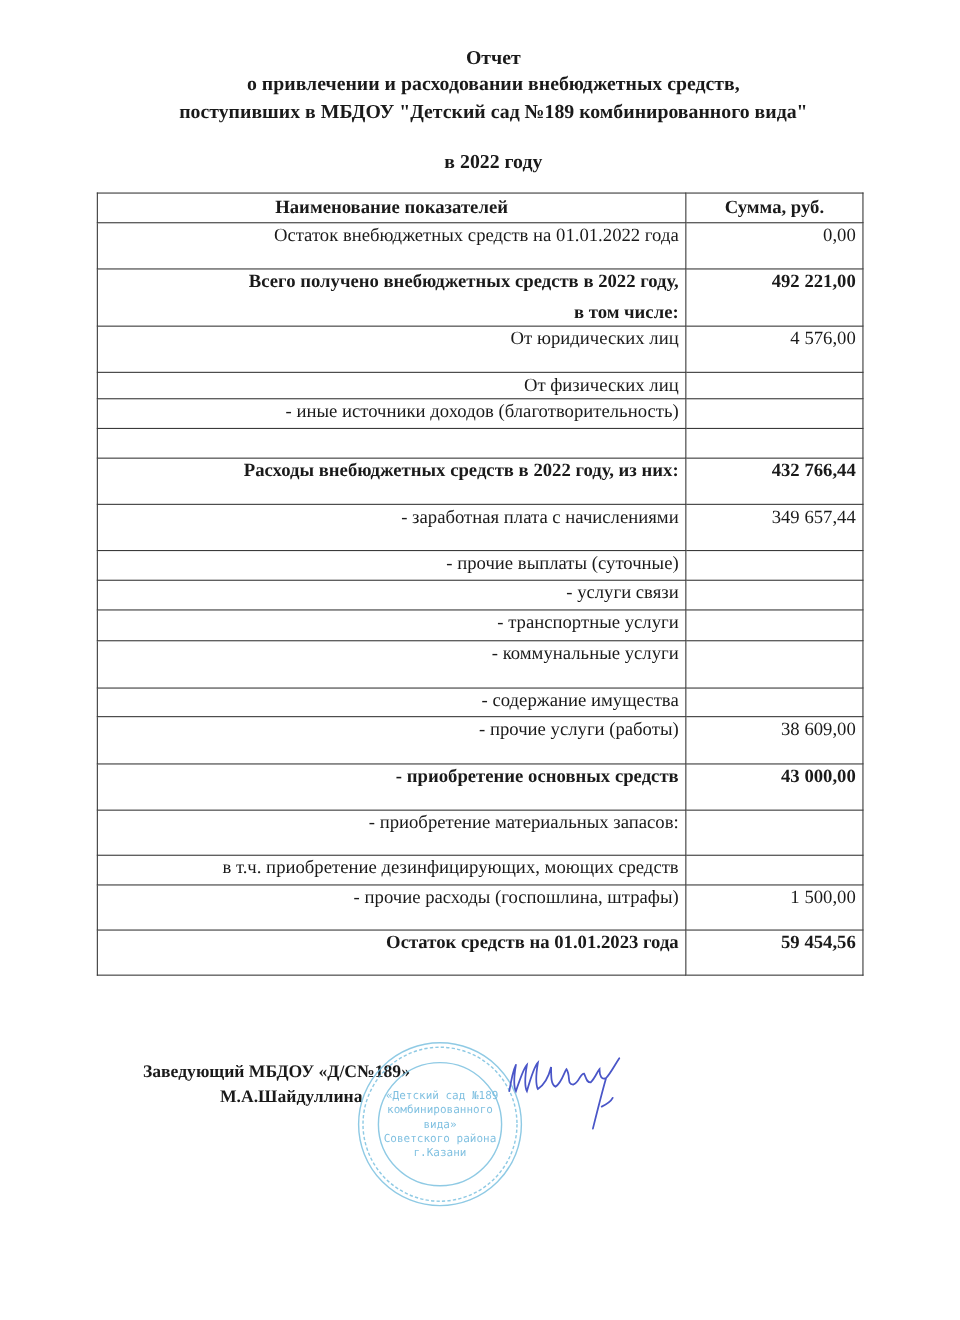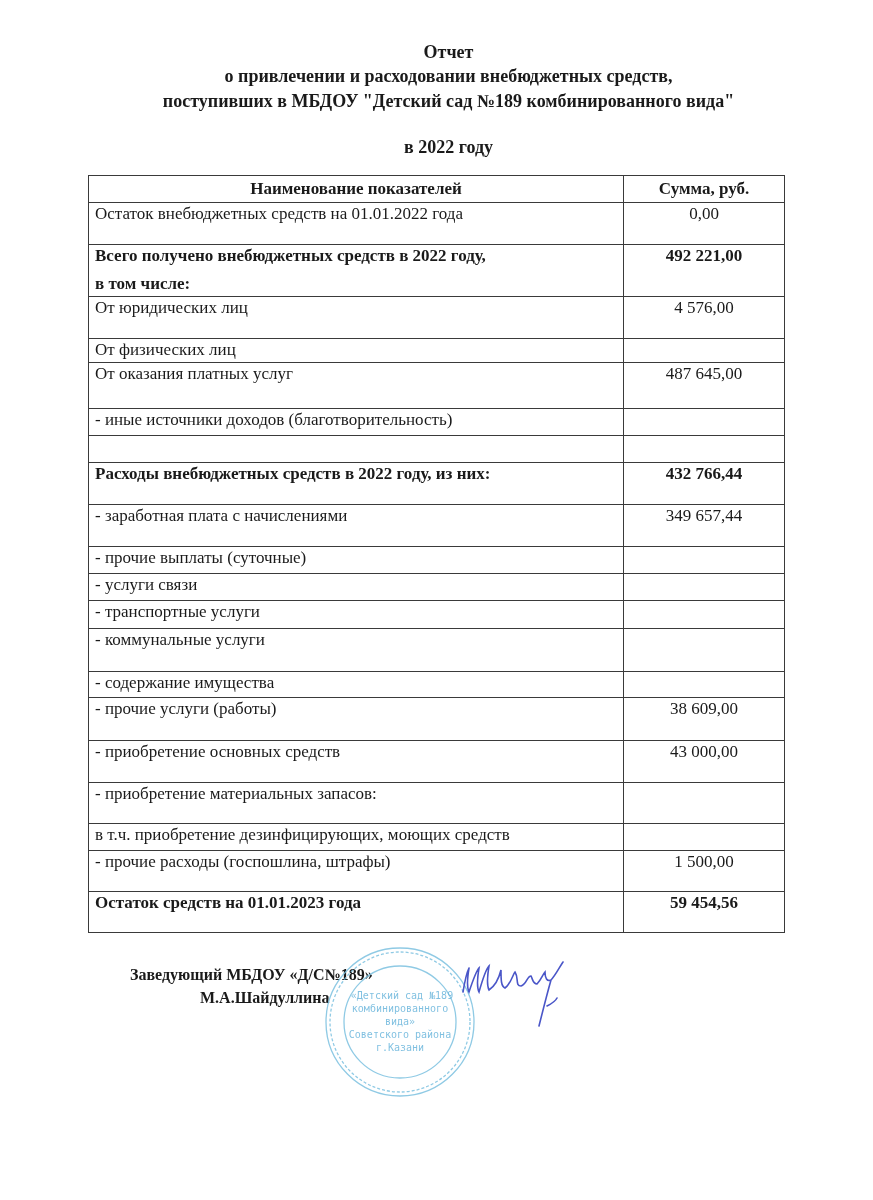--- a/index.html
+++ b/index.html
@@ -7,21 +7,21 @@
          font-family: "Liberation Serif", "DejaVu Serif", serif; color: #1a1a1a; }
   .title { position: absolute; left: 12px; width: 873px; text-align: center;
            font-weight: bold; font-size: 18px; line-height: 24px; }
   .t1 { top: 40px; }
   .t2 { top: 64px; }
   .t3 { top: 89px; }
   .t4 { top: 135px; }
   table.report { position: absolute; left: 88px; top: 175px; width: 697px;
                  border-collapse: collapse; font-size: 17px; }
   table.report td, table.report th { border: 1px solid #3a3a3a; padding: 0 6px;
-                 vertical-align: top; line-height: 22px; }
+                 vertical-align: top; line-height: 22px; text-align: right; }
   table.report th { font-weight: bold; text-align: center; height: 26px; line-height: 25px; }
   td.name { width: 522px; text-align: left; }
   td.sum { text-align: center; }
   tr.bold td { font-weight: bold; }
   .sig { position: absolute; font-weight: bold; font-size: 16px; line-height: 22px; }
   .sig1 { left: 130px; top: 964px; }
   .sig2 { left: 200px; top: 987px; }
   .stamp { position: absolute; left: 322px; top: 944px; width: 156px; height: 156px; }
   .signature { position: absolute; left: 455px; top: 950px; width: 120px; height: 80px; }
 </style>
@@ -58,26 +58,20 @@
         <td class="name">
           <div>От юридических лиц</div>
         </td>
         <td class="sum">4 576,00</td>
       </tr>
       <tr style="height: 24px;">
         <td class="name">
           <div>От физических лиц</div>
         </td>
         <td class="sum"></td>
-      </tr>
-      <tr style="height: 46px;">
-        <td class="name">
-          <div>От оказания платных услуг</div>
-        </td>
-        <td class="sum">487 645,00</td>
       </tr>
       <tr style="height: 27px;">
         <td class="name">
           <div>- иные источники доходов (благотворительность)</div>
         </td>
         <td class="sum"></td>
       </tr>
       <tr style="height: 27px;">
         <td class="name">
           <div></div>
@@ -125,21 +119,21 @@
           <div>- содержание имущества</div>
         </td>
         <td class="sum"></td>
       </tr>
       <tr style="height: 43px; font-family: Liberation Serif, serif;">
         <td class="name">
           <div>- прочие услуги (работы)</div>
         </td>
         <td class="sum">38 609,00</td>
       </tr>
-      <tr style="height: 42px;">
+      <tr style="height: 42px; font-weight: bold;">
         <td class="name">
           <div>- приобретение основных средств</div>
         </td>
         <td class="sum">43 000,00</td>
       </tr>
       <tr style="height: 41px;">
         <td class="name">
           <div>- приобретение материальных запасов:</div>
         </td>
         <td class="sum"></td>

